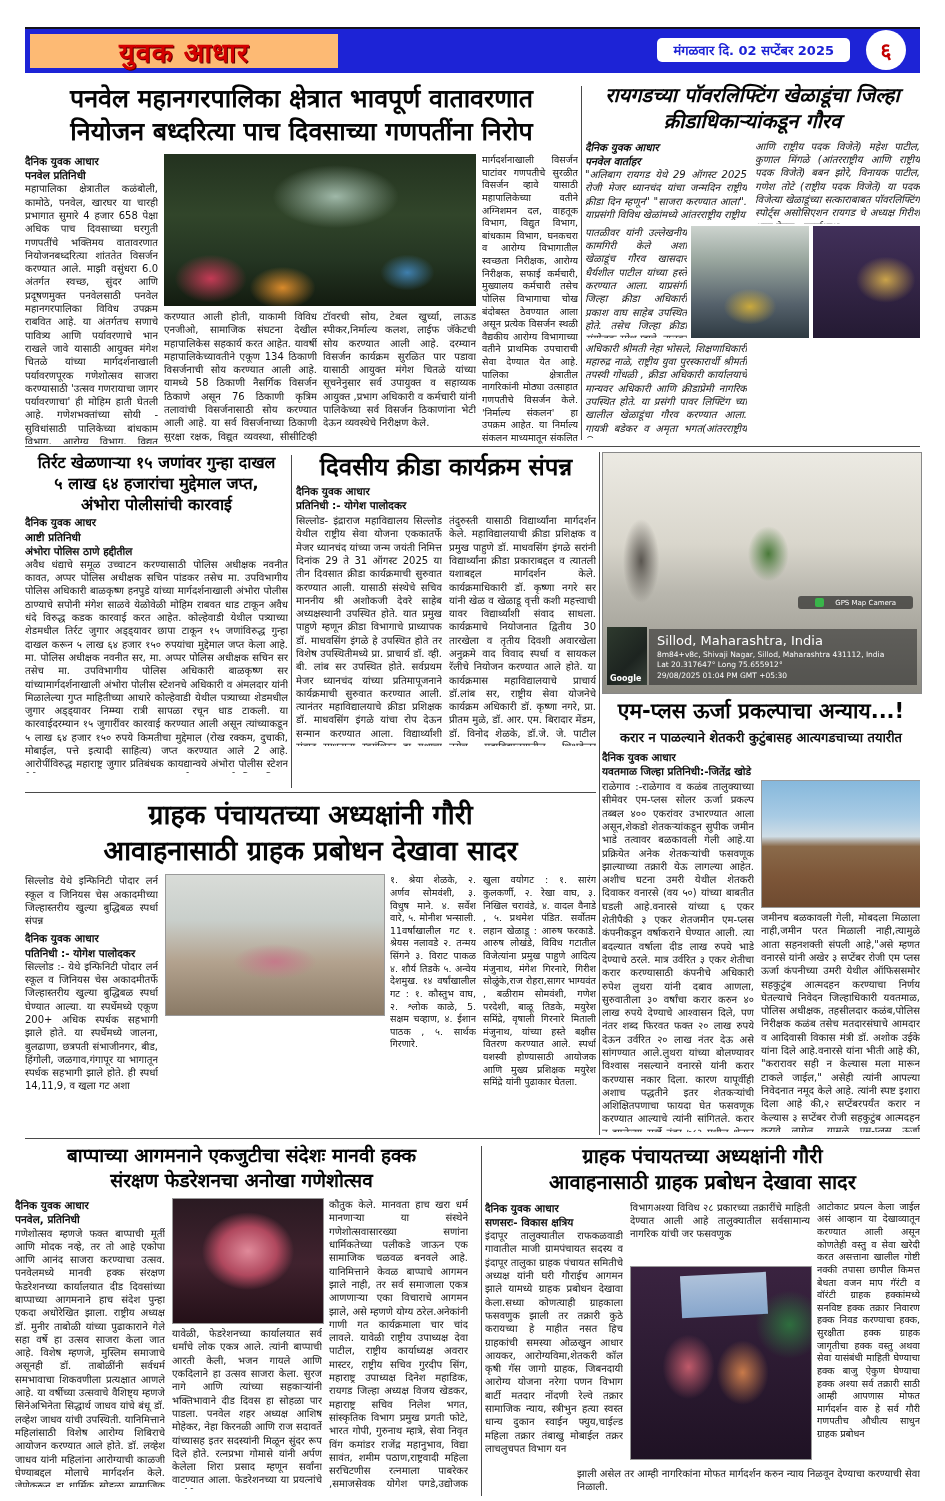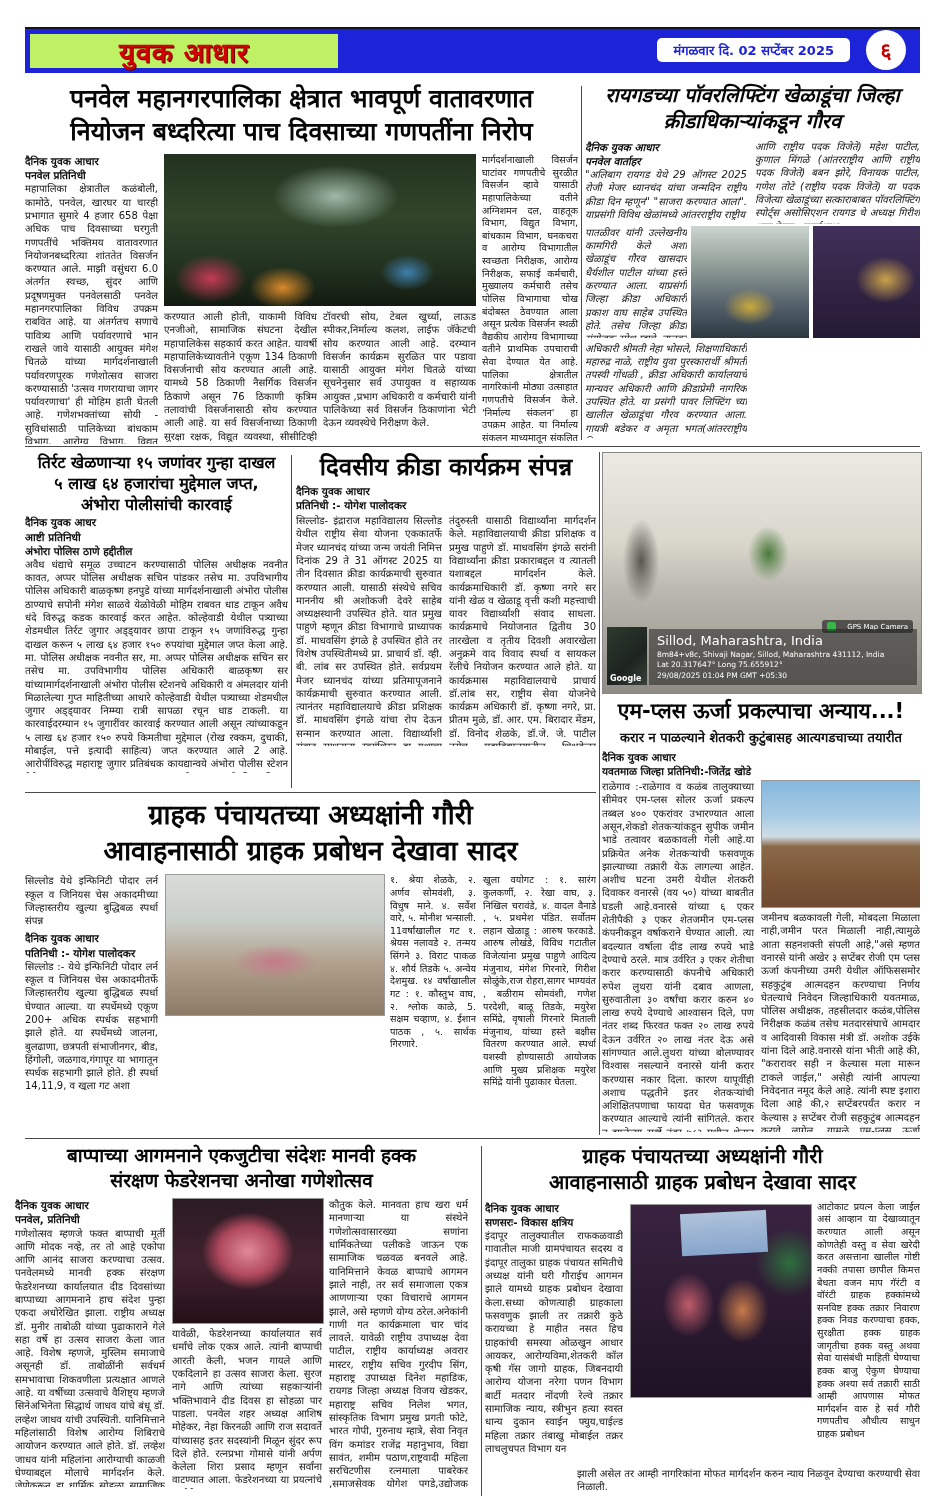--- a/index.html
+++ b/index.html
@@ -1,21 +1,21 @@
 <!DOCTYPE html>
 <html><head>
 <meta charset="utf-8">
 <style>
   html,body{margin:0;padding:0;background:#f2f2f0;}
   .sheet{position:relative;width:945px;height:1501px;background:#ffffff;
          font-family:"DejaVu Sans","Liberation Sans",sans-serif;color:#111;overflow:hidden;}
   .abs{position:absolute;}
   .topline{left:25px;top:27px;width:895px;height:2px;background:#15151d;}
   .masthead{left:25px;top:29px;width:895px;height:44px;background:#1d23d6;}
-  .logo-box{position:absolute;left:5px;top:5px;width:308px;height:34px;background:#bef264;
+  .logo-box{position:absolute;left:5px;top:5px;width:308px;height:34px;background:#fdba74;
             display:flex;align-items:center;justify-content:center;}
   .logo-text{font-size:27px;font-weight:bold;color:#d40000;letter-spacing:1px;
              text-shadow:1px 1px 0 #5a0000;}
   .date-pill{position:absolute;right:70px;top:9px;background:#ffffff;border-radius:5px;
              padding:3px 16px;font-size:13px;font-weight:bold;color:#1d23d6;}
   .page-circle{position:absolute;right:14px;top:1px;width:40px;height:40px;border-radius:50%;
                background:#ffffff;display:flex;align-items:center;justify-content:center;
                font-size:21px;font-weight:bold;color:#c40000;}
   .hl{font-weight:bold;color:#060606;text-align:center;line-height:1.32;}
   .hl-sub{font-weight:bold;text-align:center;}
@@ -57,22 +57,22 @@
     linear-gradient(180deg,#3a2340 0%,#2e1c34 42%,#1f1224 100%);}
   .gauri-banner{position:absolute;left:28%;top:4%;width:48%;height:22%;
     background:linear-gradient(180deg,#bcd4ec,#8fb4dc);transform:rotate(-3deg);opacity:.9;}
   .gps-band{position:absolute;left:46px;right:4px;bottom:8px;background:rgba(35,35,35,.55);
             color:#fff;padding:4px 8px;}
   .gps-place{font-size:13px;line-height:1.25;}
   .gps-line{font-size:7.5px;line-height:1.4;}
   .gps-map{position:absolute;left:4px;bottom:8px;width:40px;height:58px;
            background:linear-gradient(135deg,#2e3a2e,#1d2420 60%,#39423a);}
   .gps-google{position:absolute;left:7px;bottom:10px;color:#fff;font-size:8px;font-weight:bold;}
-  .gps-badge{position:absolute;right:8px;bottom:60px;background:rgba(20,20,20,.6);color:#fff;
-             font-size:7px;border-radius:3px;padding:2px 5px;display:flex;align-items:center;gap:11px;}
+  .gps-badge{position:absolute;right:8px;bottom:84px;background:rgba(20,20,20,.6);color:#fff;
+             font-size:7px;border-radius:3px;padding:2px 17px;display:flex;align-items:center;gap:11px;}
   .gps-ico{width:9px;height:9px;border-radius:2px;background:#39b54a;display:inline-block;}
   .flexrow{display:flex;}
 </style>
 </head>
 <body>
 
 <div class="sheet">
 
   <div class="abs topline"></div>
 
@@ -221,20 +221,21 @@
   <div class="abs colbox" style="left:485px;top:1143px;width:435px;height:355px;">
     <div class="hl" style="font-size:20px;">ग्राहक पंचायतच्या अध्यक्षांनी गौरी</div>
     <div class="hl" style="font-size:20px;">आवाहनासाठी ग्राहक प्रबोधन देखावा सादर</div>
     <div class="flexrow" style="gap:7px;margin-top:5px;height:262px;">
       <div class="colbox" style="width:138px;">
         <div class="byline">दैनिक युवक आधार</div>
         <div class="byline">सणसरः- विकास क्षत्रिय</div>
         <div class="bodytxt colbox" style="height:228px;">इंदापूर तालुक्यातील राफकळवाडी गावातील माजी ग्रामपंचायत सदस्य व इंदापूर तालुका ग्राहक पंचायत समितीचे अध्यक्ष यांनी घरी गौराईच आगमन झाले यामध्ये ग्राहक प्रबोधन देखावा केला.सध्या कोणत्याही ग्राहकाला फसवणुक झाली तर तक्रारी कुठे करायच्या हे माहीत नसत हिच ग्राहकांची समस्या ओळखुन आधार आयकर, आरोग्यविमा,शेतकरी कॉल कृषी गॅस जागो ग्राहक, जिबनदायी आरोग्य योजना नरेगा पणन विभाग बार्टी मतदार नोंदणी रेल्वे तक्रार सामाजिक न्याय, स्त्रीभुन हत्या स्वस्त धान्य दुकान स्वाईन फ्युय,चाईल्ड महिला तक्रार तंबाखु मोबाईल तक्रर लाचलुचपत विभाग यन</div>
       </div>
       <div style="width:180px;">
+        <div class="colbox bodytxt" style="height:62px;">विभागअश्या विविध २८ प्रकारच्या तक्रारींचे माहिती देण्यात आली आहे तालुक्यातील सर्वसामान्य नागरिक यांची जर फसवणुक</div>
         <div class="photo ph-gauri" style="width:180px;height:192px;margin-top:3px;border:1px solid #999;">
           <div class="gauri-banner"></div>
         </div>
       </div>
       <div class="colbox bodytxt sm" style="width:103px;">आटोकाट प्रयत्न केला जाईल असं आव्हान या देखाव्यातून करण्यात आली असून कोणतेही वस्तु व सेवा खरेदी करत असत्ताना खालील गोष्टी नक्की तपासा छापील किमत्त बेधता वजन माप गॅरंटी व वॉरंटी ग्राहक हक्कांमध्ये सनविष्ट हक्क तक्रार निवारण हक्क निवड करण्याचा हक्क, सुरक्षीता हक्क ग्राहक जागृतीचा हक्क वस्तु अथवा सेवा यासंबंधी माहिती घेण्याचा हक्क बाजु ऐकुण घेण्याचा हक्क अश्या सर्व तक्रारी साठी आम्ही आपणास मोफत मार्गदर्शन वारु हे सर्व गौरी गणपतीच औधीत्य साधुन ग्राहक प्रबोधन</div>
     </div>
     <div class="bodytxt colbox" style="margin-top:4px;height:28px;padding-left:92px;">झाली असेल तर आम्ही नागरिकांना मोफत मार्गदर्शन करुन न्याय निळवून देण्याचा      करण्याची सेवा निळाली.</div>
   </div>
 
   <div class="abs vline" style="left:481px;top:1146px;height:350px;"></div>

